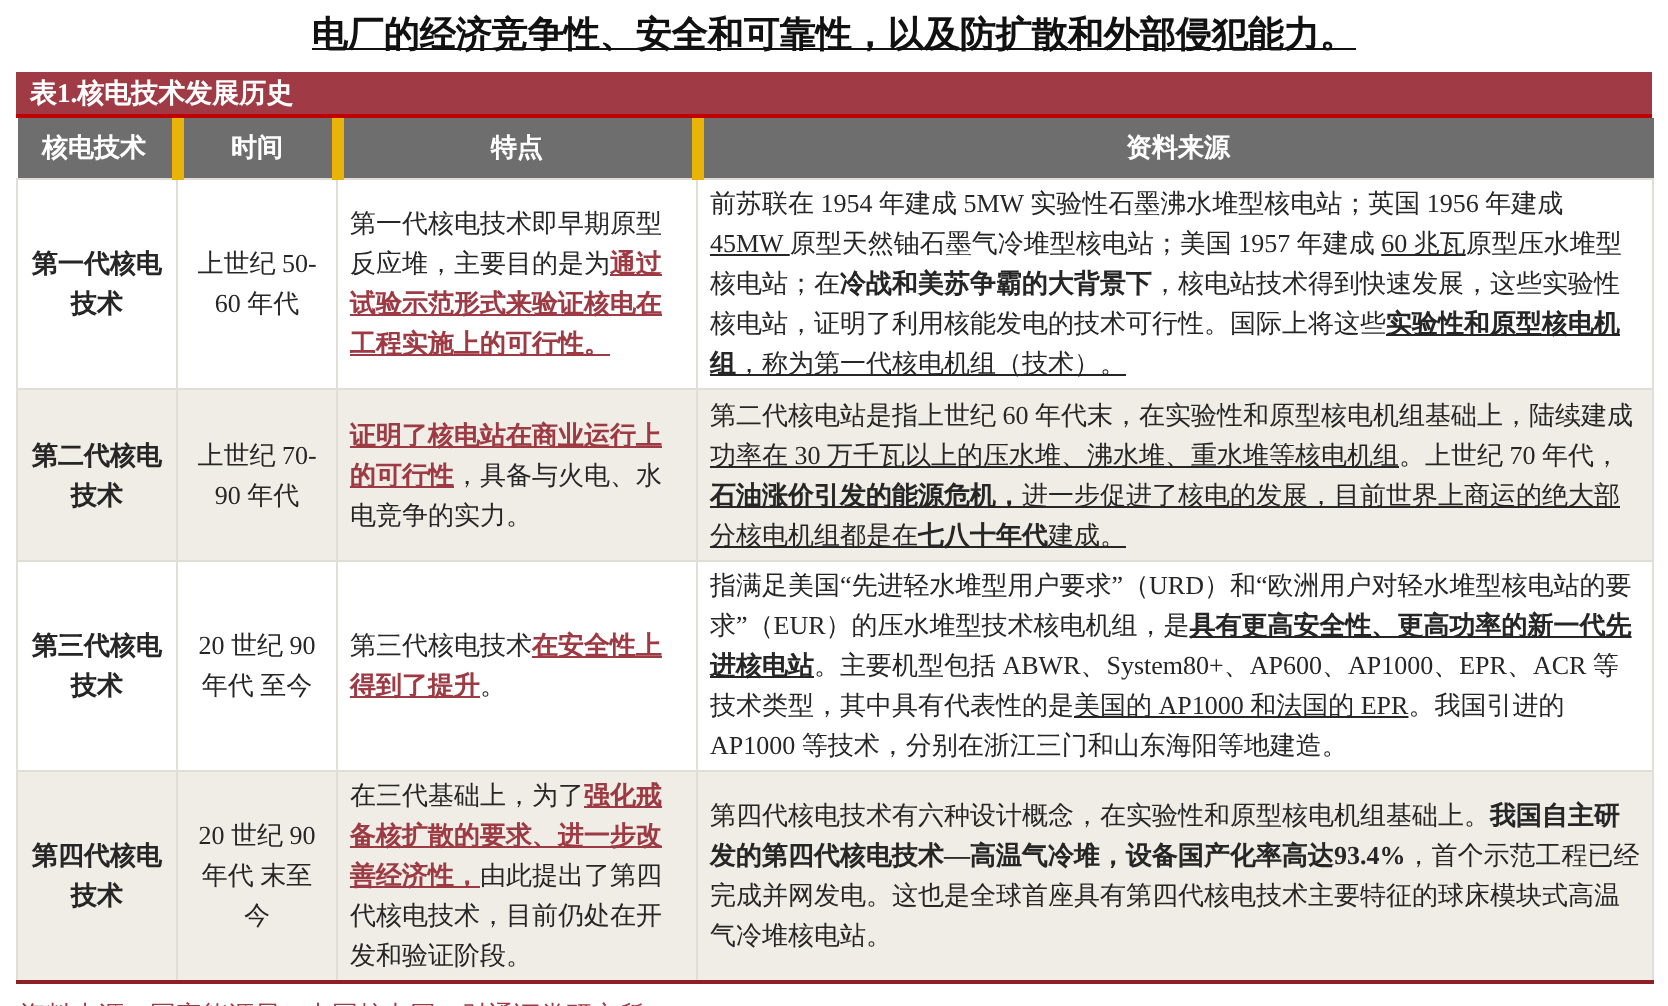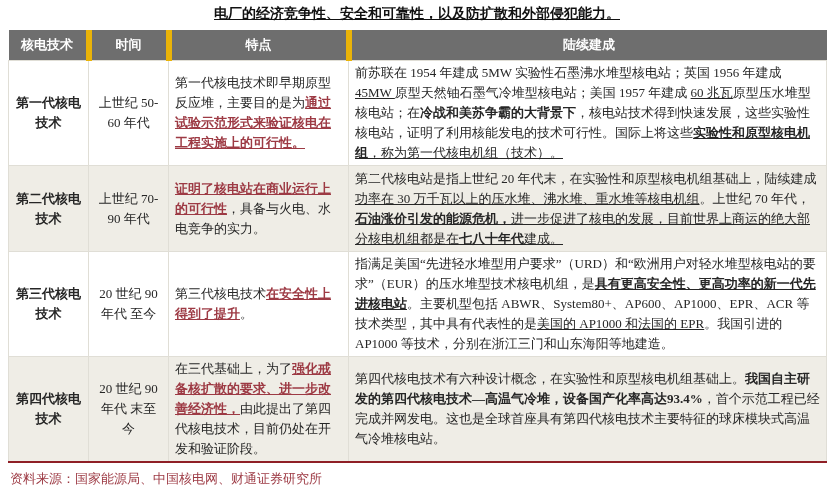--- a/index.html
+++ b/index.html
@@ -12,21 +12,21 @@
     --border:#e0ded6;
     --bottom-rule:#8f1f26;
   }
   html,body{margin:0;padding:0;background:#ffffff;}
   body{
     width:834px;height:503px;overflow:hidden;
     font-family:"Liberation Serif","DejaVu Serif",serif;
     color:var(--text);
   }
   .top-sentence{
-    margin-top:5px;text-align:center;font-size:14px;font-weight:bold;
+    margin-top:5px;text-align:center;font-size:18px;font-weight:bold;
     text-decoration:underline;color:#111;
   }
   .table-wrap{margin:7px 8px 0 8px;}
   .table-title{
     background:var(--title-bar-bg);color:#ffffff;font-weight:bold;
     font-size:13.5px;height:21px;line-height:21px;padding-left:7px;
     border-bottom:2px solid var(--rule-red);
   }
   table{border-collapse:collapse;width:818px;table-layout:fixed;font-size:13px;}
   col.c1{width:80px}col.c2{width:80px}col.c3{width:180px}col.c4{width:478px}
@@ -53,47 +53,48 @@
   .source-line{
     margin:7px 0 0 10px;font-size:13px;color:var(--accent-red);
   }
 </style>
 </head>
 <body>
 
 <div class="top-sentence">电厂的经济竞争性、安全和可靠性，以及防扩散和外部侵犯能力。</div>
 
 <div class="table-wrap">
+  <div class="table-title">表1.核电技术发展历史</div>
   <table>
     <colgroup>
         <col class="c1">
         <col class="c2">
         <col class="c3">
         <col class="c4">
       </colgroup>
     <thead>
       <tr>
         <th>核电技术</th>
         <th>时间</th>
         <th>特点</th>
-        <th>陆续建成</th>
+        <th>资料来源</th>
       </tr>
     </thead>
     <tbody>
       <tr class="r1">
         <td class="cell-tech">第一代核电技术</td>
         <td class="cell-time">上世纪 50-60 年代</td>
         <td class="cell-feature"><span class="seg-n">第一代核电技术即早期原型反应堆，主要目的是为</span><span class="seg-r">通过试验示范形式来验证核电在工程实施上的可行性。</span></td>
         <td class="cell-background"><span class="seg-n">前苏联在 1954 年建成 5MW 实验性石墨沸水堆型核电站；英国 1956 年建成 </span><span class="seg-u">45MW </span><span class="seg-n">原型天然铀石墨气冷堆型核电站；美国 1957 年建成 </span><span class="seg-u">60 兆瓦</span><span class="seg-n">原型压水堆型核电站；在</span><span class="seg-b">冷战和美苏争霸的大背景下</span><span class="seg-n">，核电站技术得到快速发展，这些实验性核电站，证明了利用核能发电的技术可行性。国际上将这些</span><span class="seg-bu">实验性和原型核电机组</span><span class="seg-u">，称为第一代核电机组（技术）。</span></td>
       </tr>
       <tr class="r2 band">
         <td class="cell-tech">第二代核电技术</td>
         <td class="cell-time">上世纪 70- 90 年代</td>
         <td class="cell-feature"><span class="seg-r">证明了核电站在商业运行上的可行性</span><span class="seg-n">，具备与火电、水电竞争的实力。</span></td>
-        <td class="cell-background"><span class="seg-n">第二代核电站是指上世纪 20 年代末，在实验性和原型核电机组基础上，陆续建成</span><span class="seg-u">功率在 30 万千瓦以上的压水堆、沸水堆、重水堆等核电机组</span><span class="seg-n">。上世纪 70 年代，</span><span class="seg-bu">石油涨价引发的能源危机，</span><span class="seg-u">进一步促进了核电的发展，目前世界上商运的绝大部分核电机组都是在</span><span class="seg-bu">七八十年代</span><span class="seg-u">建成。</span></td>
+        <td class="cell-background"><span class="seg-n">第二代核电站是指上世纪 60 年代末，在实验性和原型核电机组基础上，陆续建成</span><span class="seg-u">功率在 30 万千瓦以上的压水堆、沸水堆、重水堆等核电机组</span><span class="seg-n">。上世纪 70 年代，</span><span class="seg-bu">石油涨价引发的能源危机，</span><span class="seg-u">进一步促进了核电的发展，目前世界上商运的绝大部分核电机组都是在</span><span class="seg-bu">七八十年代</span><span class="seg-u">建成。</span></td>
       </tr>
       <tr class="r3">
         <td class="cell-tech">第三代核电技术</td>
         <td class="cell-time">20 世纪 90 年代 至今</td>
         <td class="cell-feature"><span class="seg-n">第三代核电技术</span><span class="seg-r">在安全性上得到了提升</span><span class="seg-n">。</span></td>
         <td class="cell-background"><span class="seg-n">指满足美国“先进轻水堆型用户要求”（URD）和“欧洲用户对轻水堆型核电站的要求”（EUR）的压水堆型技术核电机组，是</span><span class="seg-bu">具有更高安全性、更高功率的新一代先进核电站</span><span class="seg-n">。主要机型包括 ABWR、System80+、AP600、AP1000、EPR、ACR 等技术类型，其中具有代表性的是</span><span class="seg-u">美国的 AP1000 和法国的 EPR</span><span class="seg-n">。我国引进的 AP1000 等技术，分别在浙江三门和山东海阳等地建造。</span></td>
       </tr>
       <tr class="r4 band">
         <td class="cell-tech">第四代核电技术</td>
         <td class="cell-time">20 世纪 90 年代 末至今</td>

